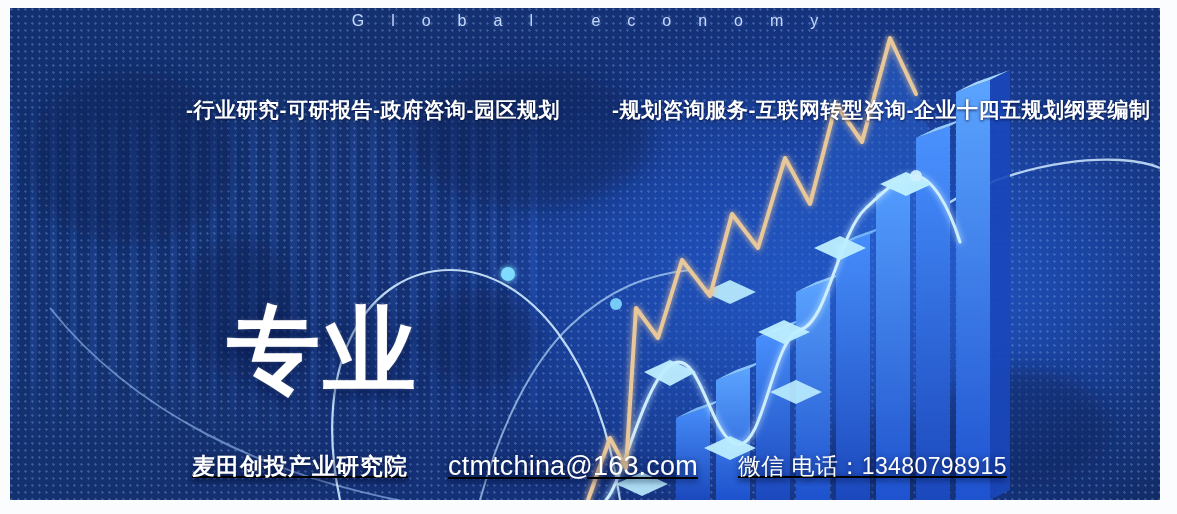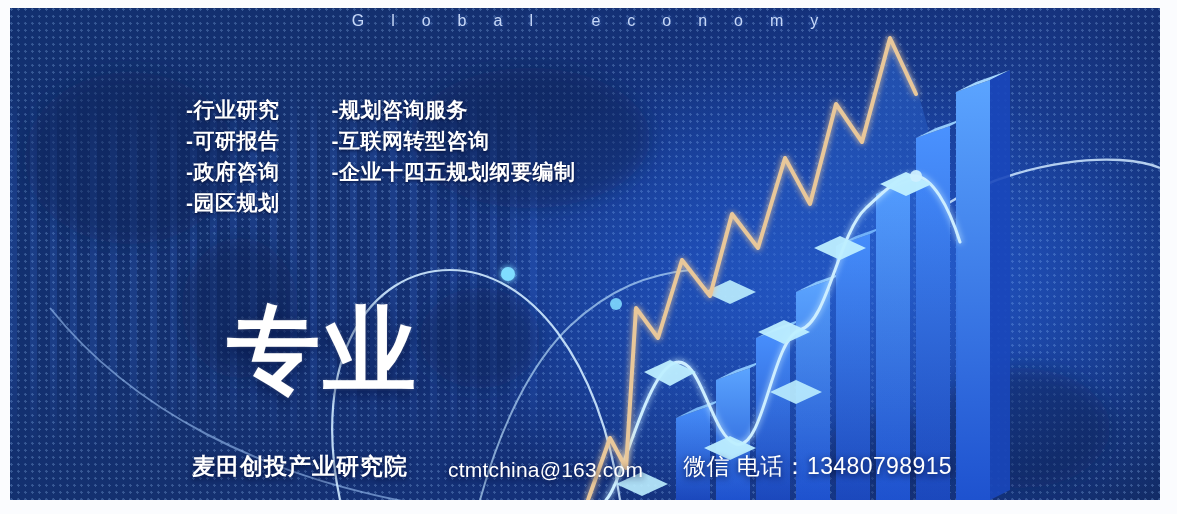--- a/index.html
+++ b/index.html
@@ -91,21 +91,21 @@
   }
 
   
   .services {
     position: absolute;
     left: 176px;
     top: 86px;
     display: flex;
     gap: 52px;
   }
-  .svc-col { display: flex; flex-direction: column; }
+  .svc-col { display: flex; flex-direction: row; }
   .svc-item {
     color: #ffffff;
     font-size: 21px;
     font-weight: 700;
     line-height: 31px;
     letter-spacing: .5px;
     white-space: nowrap;
     text-shadow: 0 1px 3px rgba(0,12,50,.85);
   }
 
@@ -128,34 +128,35 @@
     white-space: nowrap;
     text-shadow: 0 3px 14px rgba(5,20,70,.85), 0 0 3px rgba(255,255,255,.35);
   }
 
   
   .footer {
     position: absolute;
     left: 182px;
     top: 443px;
     display: flex;
-    align-items: flex-end;
+    align-items: flex-start;
     gap: 40px;
     white-space: nowrap;
+    text-decoration: underline;
   }
   .footer-org {
     color: #ffffff;
     font-size: 23px;
     font-weight: 700;
     letter-spacing: 1px;
     text-shadow: 0 2px 6px rgba(0,10,50,.9);
   }
   .footer-mail {
     color: #ffffff;
-    font-size: 21px;
+    font-size: 27px;
     font-weight: 400;
     letter-spacing: .2px;
     text-shadow: 0 2px 6px rgba(0,10,50,.9);
   }
   .footer-contact {
     color: #ffffff;
     font-size: 23px;
     font-weight: 400;
     letter-spacing: .4px;
     text-shadow: 0 2px 6px rgba(0,10,50,.9);

